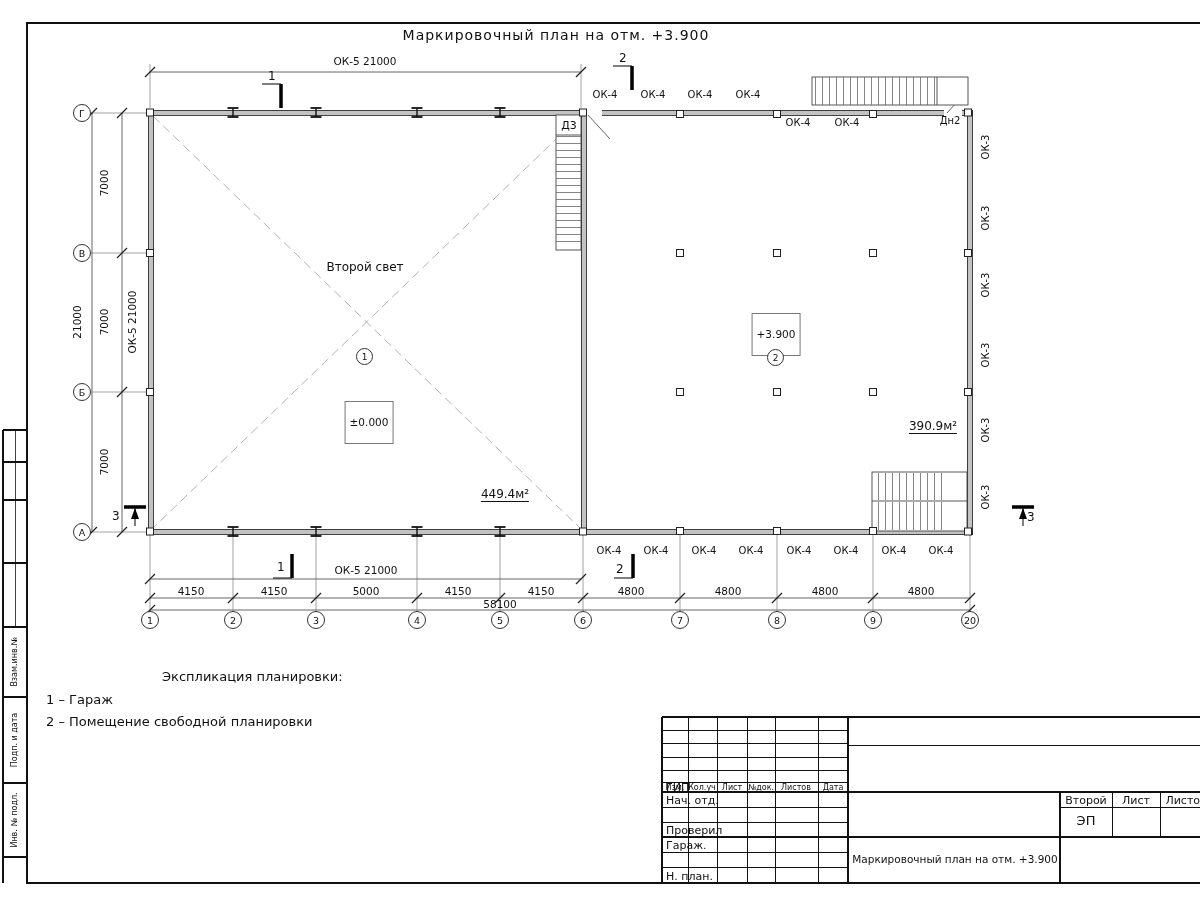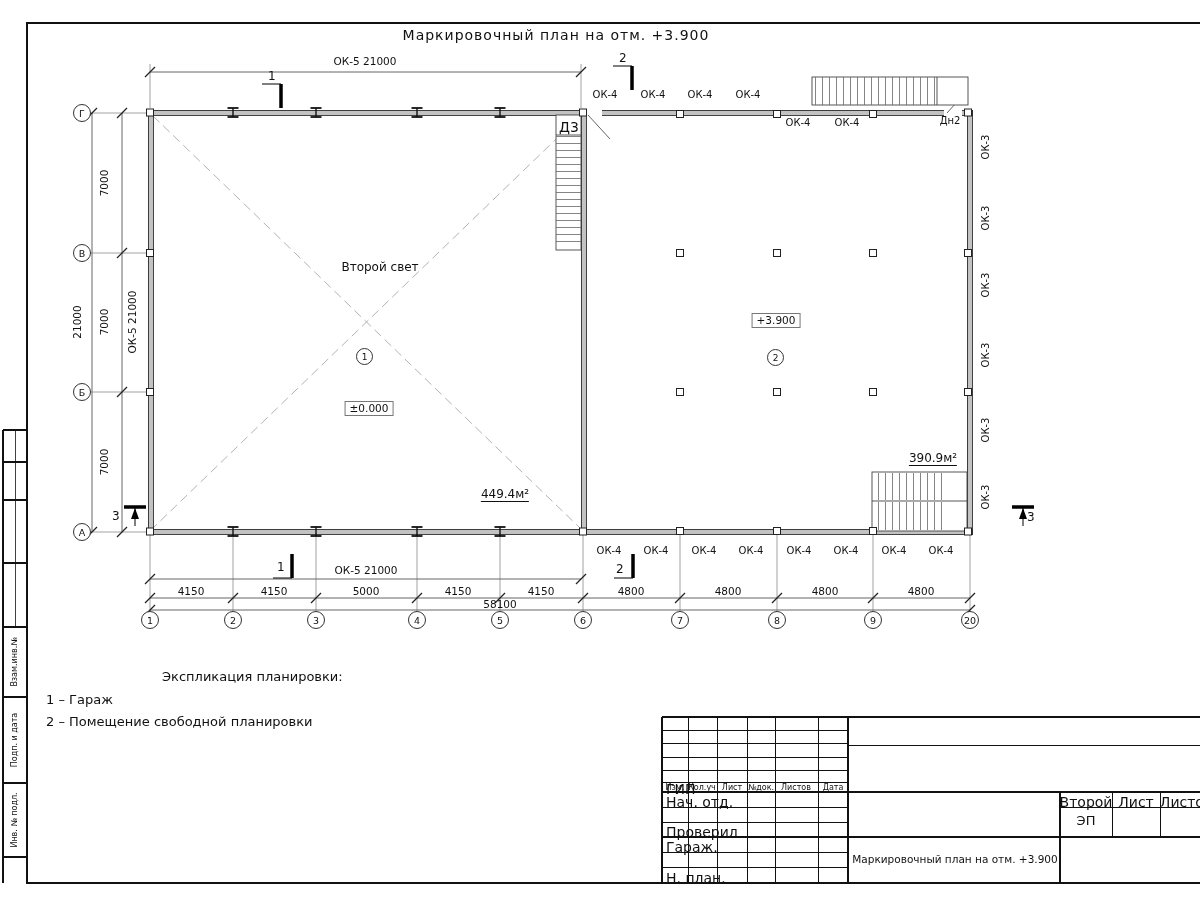--- a/index.html
+++ b/index.html
@@ -1,26 +1,26 @@
 <!DOCTYPE html>
 <html><head>
 <meta charset="utf-8">
 <style>
   html,body{margin:0;padding:0;background:#fff}
   .sheet{position:relative;width:1200px;height:900px;background:#fff;overflow:hidden;
          font-family:"DejaVu Sans",sans-serif;color:#111}
   .lbl{position:absolute;white-space:nowrap;font-size:11px;line-height:1;color:#111}
   .c{transform:translateX(-50%)}
   .rot{transform:translate(-50%,-50%) rotate(-90deg)}
-  .fs8{font-size:8px}.fs9{font-size:14px}.fs10{font-size:10px}.fs105{font-size:10.5px}.fs12{font-size:12px}.fs13{font-size:13px}.fs14{font-size:14px}
+  .fs8{font-size:8px}.fs9{font-size:11px}.fs10{font-size:10px}.fs105{font-size:10.5px}.fs12{font-size:12px}.fs13{font-size:13px}.fs14{font-size:14px}
   .axc{position:absolute;width:16px;height:16px;border:1.2px solid #333;border-radius:50%;
        background:#fff;display:flex;align-items:center;justify-content:center;font-size:9.5px;z-index:5}
   .rc{position:absolute;width:15px;height:15px;border:1px solid #333;border-radius:50%;
       background:#fff;display:flex;align-items:center;justify-content:center;font-size:9px;z-index:5}
-  .box{border:1px solid #777;background:#fff;padding:1px 4px;font-size:10.5px}
+  .box{border:1px solid #777;background:#fff;padding:15px 4px;font-size:10.5px}
   .area{border-bottom:1px solid #111;padding-bottom:1px;font-size:12px}
   svg{position:absolute;left:0;top:0}
 </style>
 </head>
 <body>
 
 <div class="sheet">
 
   <svg width="1200" height="900" viewBox="0 0 1200 900">
     <defs>
@@ -243,28 +243,28 @@
   <div class="axc" style="left:73px;top:244px">В</div>
   <div class="axc" style="left:73px;top:383px">Б</div>
   <div class="axc" style="left:73px;top:523px">А</div>
 
   <div class="lbl rot fs105" style="left:104px;top:183px">7000</div>
   <div class="lbl rot fs105" style="left:104px;top:322px">7000</div>
   <div class="lbl rot fs105" style="left:104px;top:462px">7000</div>
   <div class="lbl rot fs105" style="left:77px;top:322px">21000</div>
   <div class="lbl rot fs105" style="left:132px;top:322px">ОК-5 21000</div>
 
-  <div class="lbl c fs12" style="left:380px;top:261px">Второй свет</div>
+  <div class="lbl c fs12" style="left:365px;top:261px">Второй свет</div>
   <div class="rc" style="left:356px;top:348px">1</div>
   <div class="lbl c box" style="left:369px;top:401px">±0.000</div>
   <div class="lbl c area" style="left:505px;top:488px">449.4м²</div>
 
   <div class="lbl c box" style="left:776px;top:313px">+3.900</div>
   <div class="rc" style="left:767px;top:349px">2</div>
-  <div class="lbl c area" style="left:933px;top:452px">390.9м²</div>
+  <div class="lbl c area" style="left:933px;top:420px">390.9м²</div>
 
   <div class="lbl c fs9" style="left:569px;top:120px">Д3</div>
   <div class="lbl c fs10" style="left:950px;top:116px">Дн2</div>
 
   <div class="lbl c fs10" style="left:605px;top:90px">ОК-4</div>
   <div class="lbl c fs10" style="left:653px;top:90px">ОК-4</div>
   <div class="lbl c fs10" style="left:700px;top:90px">ОК-4</div>
   <div class="lbl c fs10" style="left:748px;top:90px">ОК-4</div>
   <div class="lbl c fs10" style="left:798px;top:118px">ОК-4</div>
   <div class="lbl c fs10" style="left:847px;top:118px">ОК-4</div>

